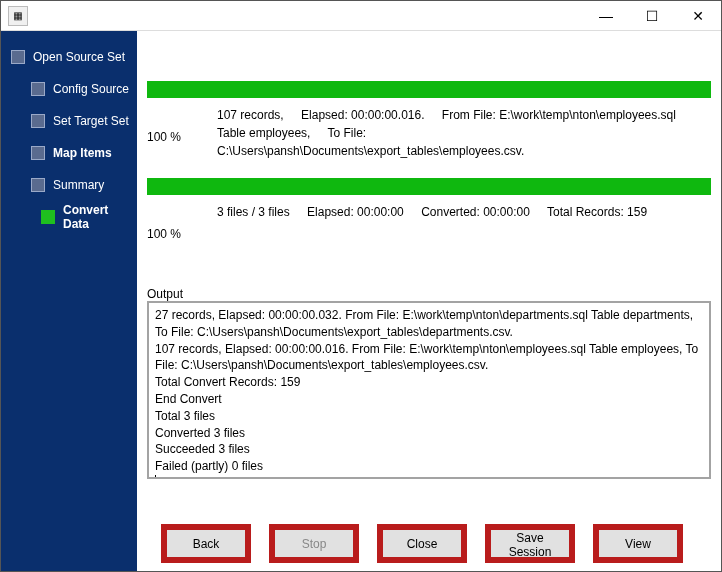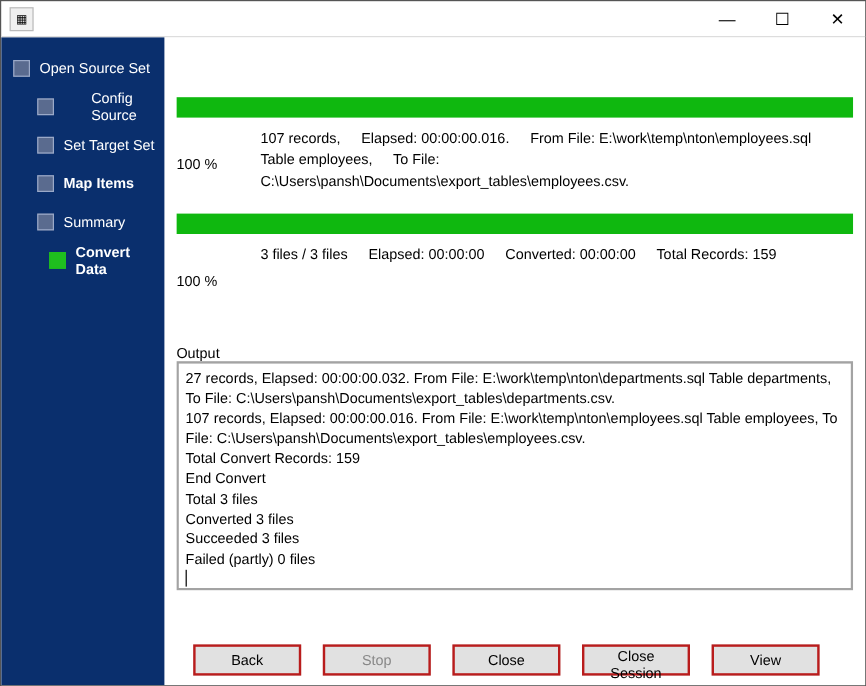--- a/index.html
+++ b/index.html
@@ -21,21 +21,21 @@
   .section { margin-top: 44px; }
   .bar { height: 17px; background: #0fb80f; width: 100%; }
   .row { display: flex; margin-top: 8px; }
   .pct { width: 70px; flex-shrink: 0; margin-top: 24px; }
   .info { flex: 1; line-height: 1.5; }
   .info span { margin-right: 14px; }
   .output-label { margin-top: 46px; }
   .output-box { flex: 1; border: 2px solid #a3a3a3; overflow-y: scroll; padding: 4px 6px; line-height: 1.4; position: relative; min-height: 160px; }
   .output-box .caret { border-left: 1px solid #000; height: 14px; display: inline-block; }
   .buttons { display: flex; justify-content: flex-start; gap: 18px; margin-top: 10px; padding-left: 14px;}
-  .buttons button { width: 90px; height: 26px; background: #e1e1e1; border: 2px solid #b91c1c; font-family: inherit; font-size: 12px; margin-top: 35px; }
+  .buttons button { width: 90px; height: 39px; background: #e1e1e1; border: 6px solid #b91c1c; font-family: inherit; font-size: 12px; margin-top: 35px; }
   .buttons button:disabled { color: #888; }
 </style>
 </head>
 <body>
 
 <div class="window">
   <div class="titlebar">
     <div class="icon-box">▦</div>
     <div class="win-controls">
       <div>—</div>
@@ -43,21 +43,21 @@
       <div>✕</div>
     </div>
   </div>
   <div class="body">
     <div class="sidebar">
       <div id="steps">
           <div class="step">
             <div class="box"></div>
             <span>Open Source Set</span>
           </div>
-          <div class="step sub" style="margin-top: 4px; gap: 23px;">
+          <div class="step sub" style="margin-top: 4px;">
             <div class="box"></div>
             <span>Config Source</span>
           </div>
           <div class="step sub" style="margin-top: 4px;">
             <div class="box"></div>
             <span>Set Target Set</span>
           </div>
           <div class="step sub" style="margin-top: 4px; font-weight: bold;">
             <div class="box"></div>
             <span>Map Items</span>
@@ -104,18 +104,18 @@
         </div>
 
         <div class="output-label">Output</div>
         <div class="output-box" id="output"><div>27 records,    Elapsed: 00:00:00.032.    From File: E:\work\temp\nton\departments.sql Table departments,    To File: C:\Users\pansh\Documents\export_tables\departments.csv.</div><div>107 records,    Elapsed: 00:00:00.016.    From File: E:\work\temp\nton\employees.sql Table employees,    To File: C:\Users\pansh\Documents\export_tables\employees.csv.</div><div>Total Convert Records: 159</div><div>End Convert</div><div>Total 3 files</div><div>Converted 3 files</div><div>Succeeded 3 files</div><div>Failed (partly) 0 files</div><span class="caret"></span></div>
       </div>
 
       <div class="buttons">
         <button>Back</button>
         <button disabled="">Stop</button>
         <button>Close</button>
-        <button>Close Session</button>
+        <button>Save Session</button>
         <button>View</button>
       </div>
     </div>
   </div>
 </div>
 
 </body></html>

